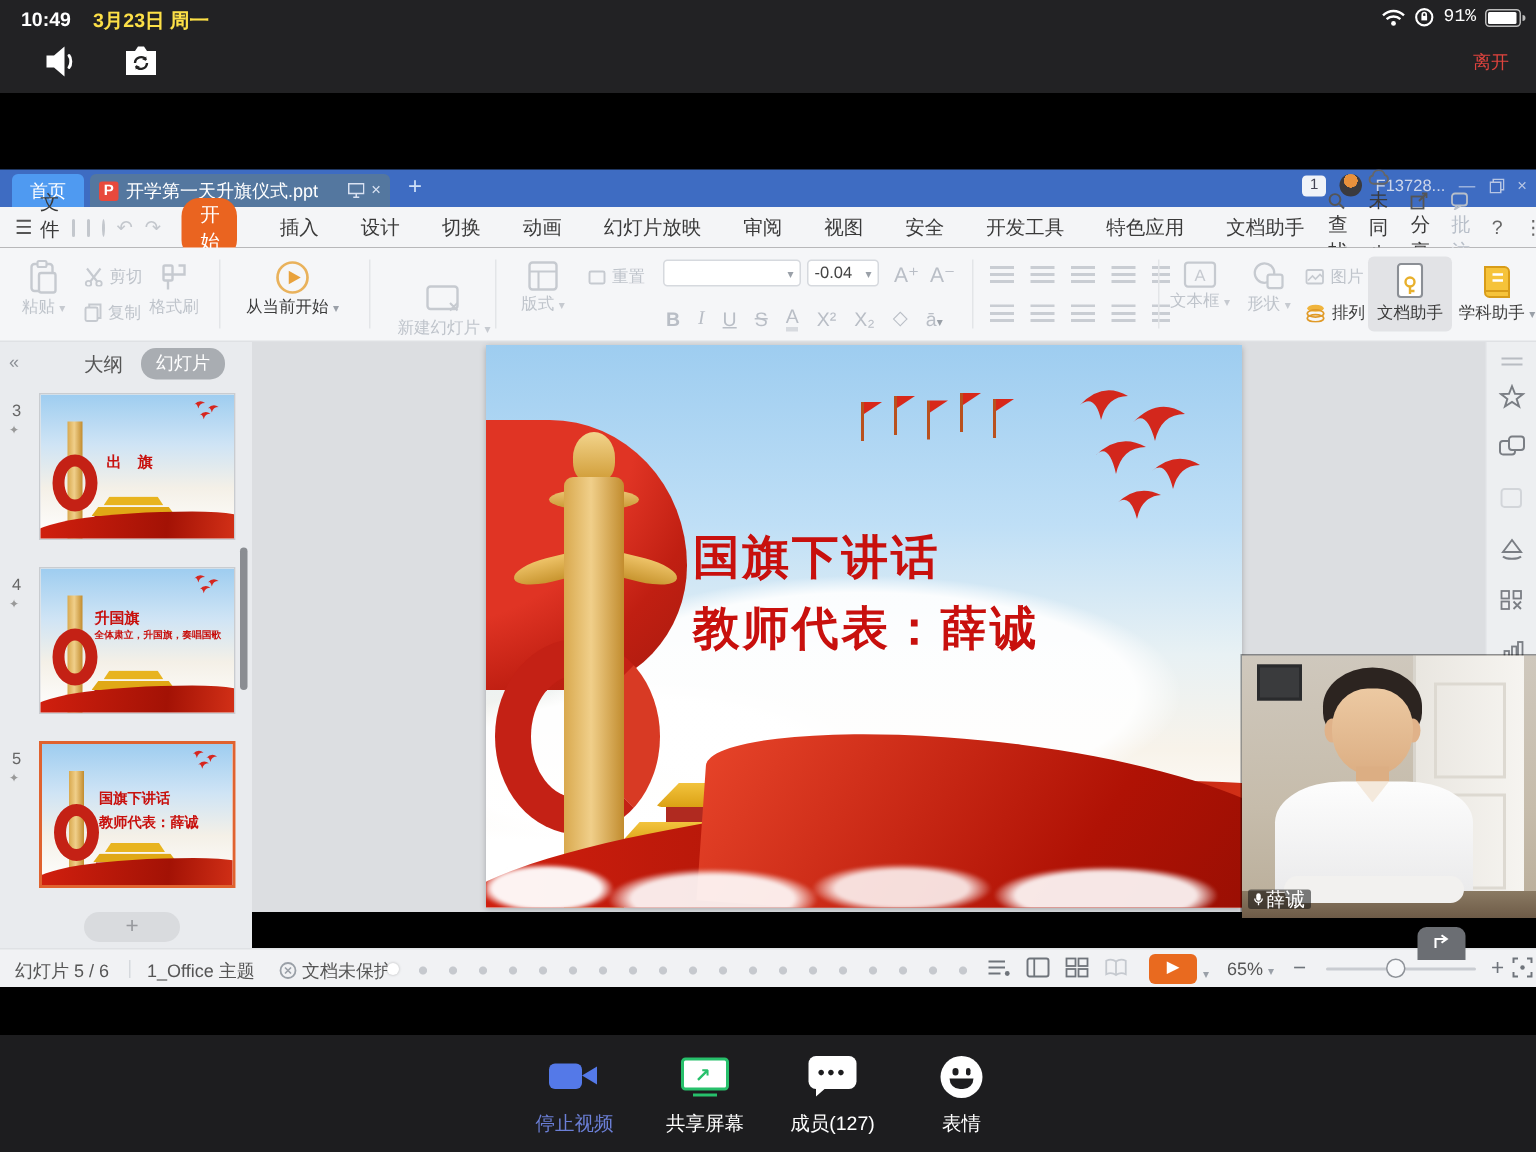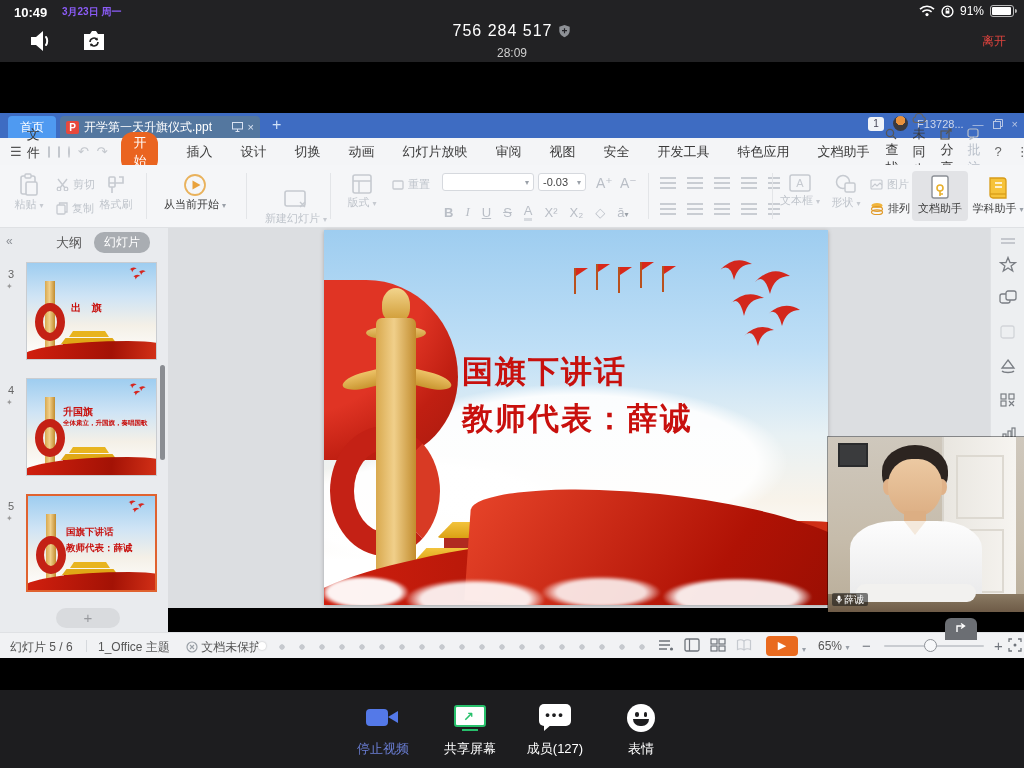--- a/index.html
+++ b/index.html
@@ -3,22 +3,22 @@
 <meta charset="utf-8">
 <style>
   * { margin:0; padding:0; box-sizing:border-box; }
   html,body { width:1024px; height:768px; overflow:hidden; background:#000; }
   body { font-family:"Liberation Sans","DejaVu Sans",sans-serif; }
   #app { position:absolute; top:0; left:0; width:1024px; height:768px; background:#000; }
 
   
   .topbar { position:absolute; top:0; left:0; width:1024px; height:62px; background:#222224; }
   .sys-time { position:absolute; left:14px; top:5px; color:#fff; font-size:13px; font-weight:bold; }
-  .sys-date { position:absolute; left:62px; top:5px; color:#8b5cf6; font-size:10px; font-weight:bold; }
-  .sys-right { position:absolute; right:10px; top:4px; display:flex; align-items:center; gap:6px; color:#fff; font-size:12px; }
+  .sys-date { position:absolute; left:62px; top:5px; color:#fde047; font-size:13px; font-weight:bold; }
+  .sys-right { position:absolute; right:10px; top:4px; display:flex; align-items:flex-end; gap:6px; color:#fff; font-size:12px;font-family:Liberation Mono, monospace; }
   .battery { position:relative; width:24px; height:12px; border:1px solid #bbb; border-radius:3px; }
   .battery:after { content:""; position:absolute; right:-4px; top:3px; width:2px; height:4px; background:#bbb; border-radius:0 2px 2px 0; }
   .battery .lvl { position:absolute; left:1px; top:1px; bottom:1px; width:19px; background:#fff; border-radius:1px; }
   .top-ico { position:absolute; top:28px; width:30px; height:26px; }
   .meet-id { position:absolute; top:22px; left:0; width:1024px; text-align:center; color:#fff; font-size:16px; letter-spacing:1px; }
   .meet-shield { display:inline-block; vertical-align:-2px; margin-left:6px; }
   .meet-timer { position:absolute; top:46px; left:0; width:1024px; text-align:center; color:#cfcfcf; font-size:12px; }
   .leave-btn { position:absolute; top:33px; right:18px; color:#e0443e; font-size:12px; }
 
   .black-band-a { position:absolute; top:62px; left:0; width:1024px; height:51px; background:#000; }
@@ -186,21 +186,21 @@
   .vframe { position:absolute; left:10px; top:6px; width:30px; height:24px; background:#3a3b3d; border:2px solid #2a2b2d; }
   .vhair { position:absolute; left:54px; top:8px; width:66px; height:52px; background:#2c2420; border-radius:50% 50% 42% 42%; }
   .vface { position:absolute; left:60px; top:22px; width:54px; height:58px; background:linear-gradient(#ecc9a2,#dcae83); border-radius:44% 44% 50% 50%; }
   .vear-l { position:absolute; left:55px; top:42px; width:10px; height:16px; background:#e0b289; border-radius:50%; }
   .vear-r { position:absolute; left:109px; top:42px; width:10px; height:16px; background:#e0b289; border-radius:50%; }
   .vneck { position:absolute; left:76px; top:74px; width:22px; height:16px; background:#dcae83; }
   .vshirt { position:absolute; left:22px; top:84px; width:132px; height:80px; background:linear-gradient(#fdfdfd,#e9e9ea); border-radius:34% 34% 8px 8px; }
   .vcollar { position:absolute; left:76px; top:84px; width:22px; height:14px; background:#f4e9dc; clip-path:polygon(0 0,100% 0,50% 100%); }
   .vdesk { position:absolute; left:0; bottom:0; width:196px; height:18px; background:linear-gradient(#8a7a63,#6e5b47); }
   .varm { position:absolute; left:28px; bottom:10px; width:120px; height:18px; background:#f2f1ef; border-radius:10px; }
-  .vtag { position:absolute; left:4px; bottom:6px; height:13px; background:rgba(20,20,20,.55); border-radius:2px; color:#fff; font-size:10px; display:flex; align-items:center; gap:2px; padding:0 4px;text-align:right; }
+  .vtag { position:absolute; left:4px; bottom:6px; height:13px; background:rgba(20,20,20,.55); border-radius:2px; color:#fff; font-size:13px; display:flex; align-items:center; gap:2px; padding:0 4px;text-align:right; }
 
   svg { display:block; }
 </style>
 </head>
 <body>
 
 <div id="app">
 
   <div class="topbar">
     <span class="sys-time">10:49</span>
@@ -231,25 +231,20 @@
           <path d="M18 9c1.6 1.8 1.6 6.2 0 8" fill="none" stroke="#fff" stroke-width="2" stroke-linecap="round"></path>
         </svg>
     </span>
     <span class="top-ico" style="left:80px">
       <svg width="28" height="26" viewBox="0 0 28 26">
           <path d="M4 6h6l2-3h4l2 3h6v16H4z" fill="#fff" rx="3"></path>
           <path d="M10 14a4 4 0 017.4-2M18 14a4 4 0 01-7.4 2" fill="none" stroke="#222" stroke-width="1.6"></path>
           <path d="M17.6 9.6l-.2 2.8-2.6-.7zM10.4 18.4l.2-2.8 2.6.7z" fill="#222"></path>
         </svg>
     </span>
-    <div class="meet-id"><span>756 284 517</span><span class="meet-shield"><svg width="13" height="14" viewBox="0 0 13 14">
-            <path d="M6.5 1l5.2 1.8v3.6c0 3.4-2.4 5.4-5.2 6.8C3.7 11.8 1.3 9.8 1.3 6.4V2.8z" fill="#8e9196"></path>
-            <path d="M6.5 4.2v5M4 6.7h5" stroke="#222226" stroke-width="1.2"></path>
-          </svg></span></div>
-    <div class="meet-timer">28:09</div>
     <span class="leave-btn">离开</span>
   </div>
 
   <div class="black-band-a"></div>
 
   <div class="tabbar">
     <div class="tab-home">首页</div>
     <div class="tab-doc">
       <span class="ppt-ico">P</span>
       <span class="ttl">开学第一天升旗仪式.ppt</span>
@@ -383,21 +378,21 @@
         </svg>
       <span>重置</span>
     </div>
     <div class="rdiv" style="left:330px"></div>
 
     <div class="fbox" style="left:442px; top:8px; width:92px;">
         <span></span>
         <span class="caret">▾</span>
       </div>
     <div class="fbox" style="left:538px; top:8px; width:48px;">
-        <span>-0.03</span>
+        <span>-0.04</span>
         <span class="caret">▾</span>
       </div>
     <span class="glyph" style="position:absolute; left:596px; top:10px; font-size:14px;">A⁺</span>
     <span class="glyph" style="position:absolute; left:620px; top:10px; font-size:14px;">A⁻</span>
     <div class="small-line" style="left:444px; top:38px; gap:12px; font-size:13px; color:#b9bec6;">
       <span style="font-weight:bold">B</span>
       <span style="font-style:italic; font-family:'Liberation Serif',serif">I</span>
       <span style="text-decoration:underline">U</span>
       <span style="text-decoration:line-through">S</span>
       <span style="border-bottom:3px solid #d7dadf">A</span>

